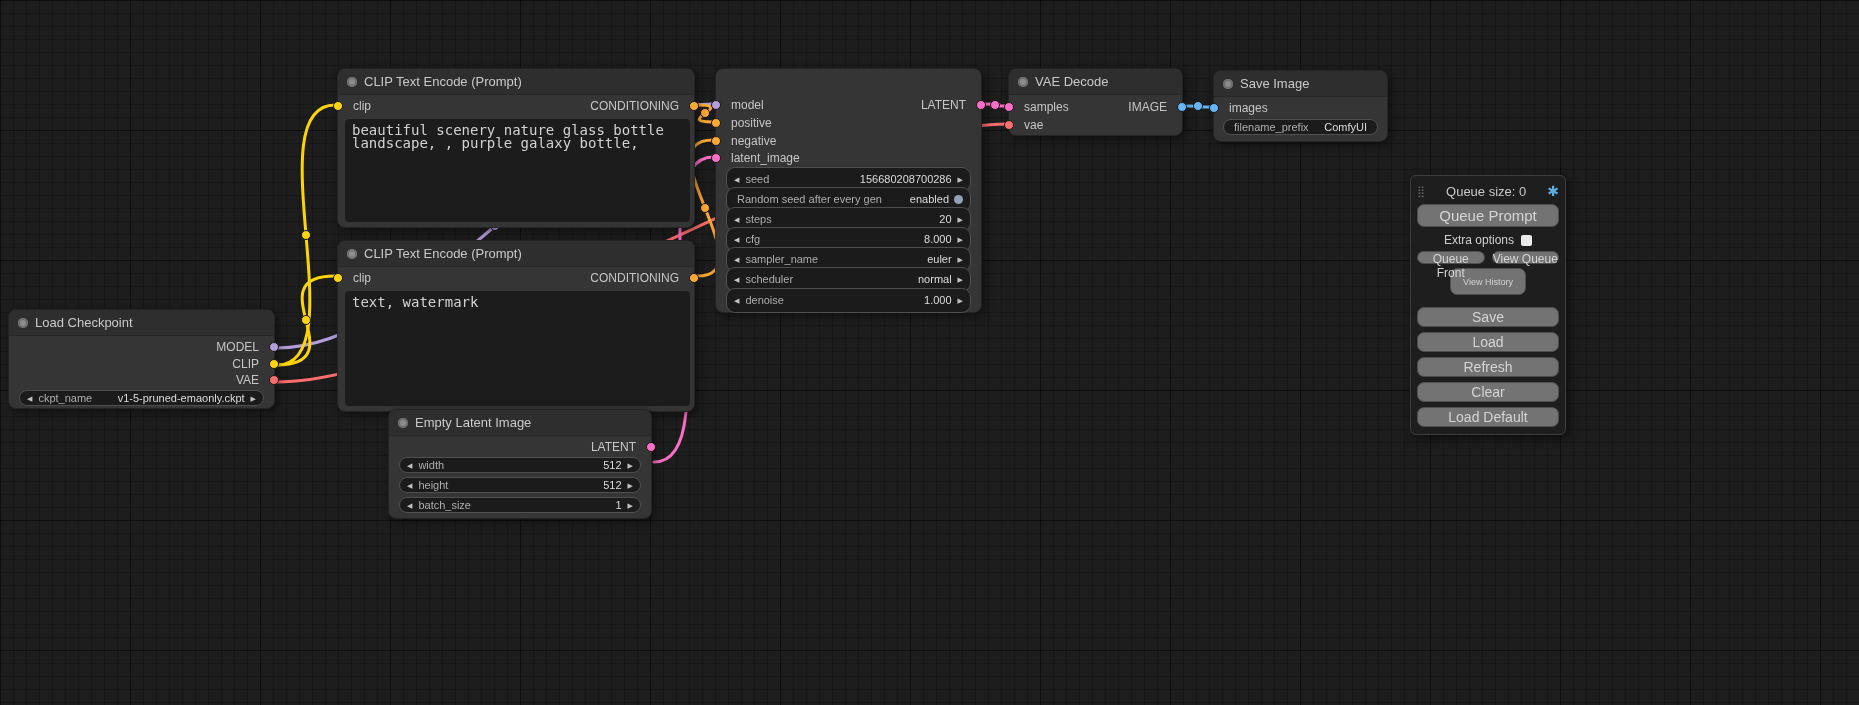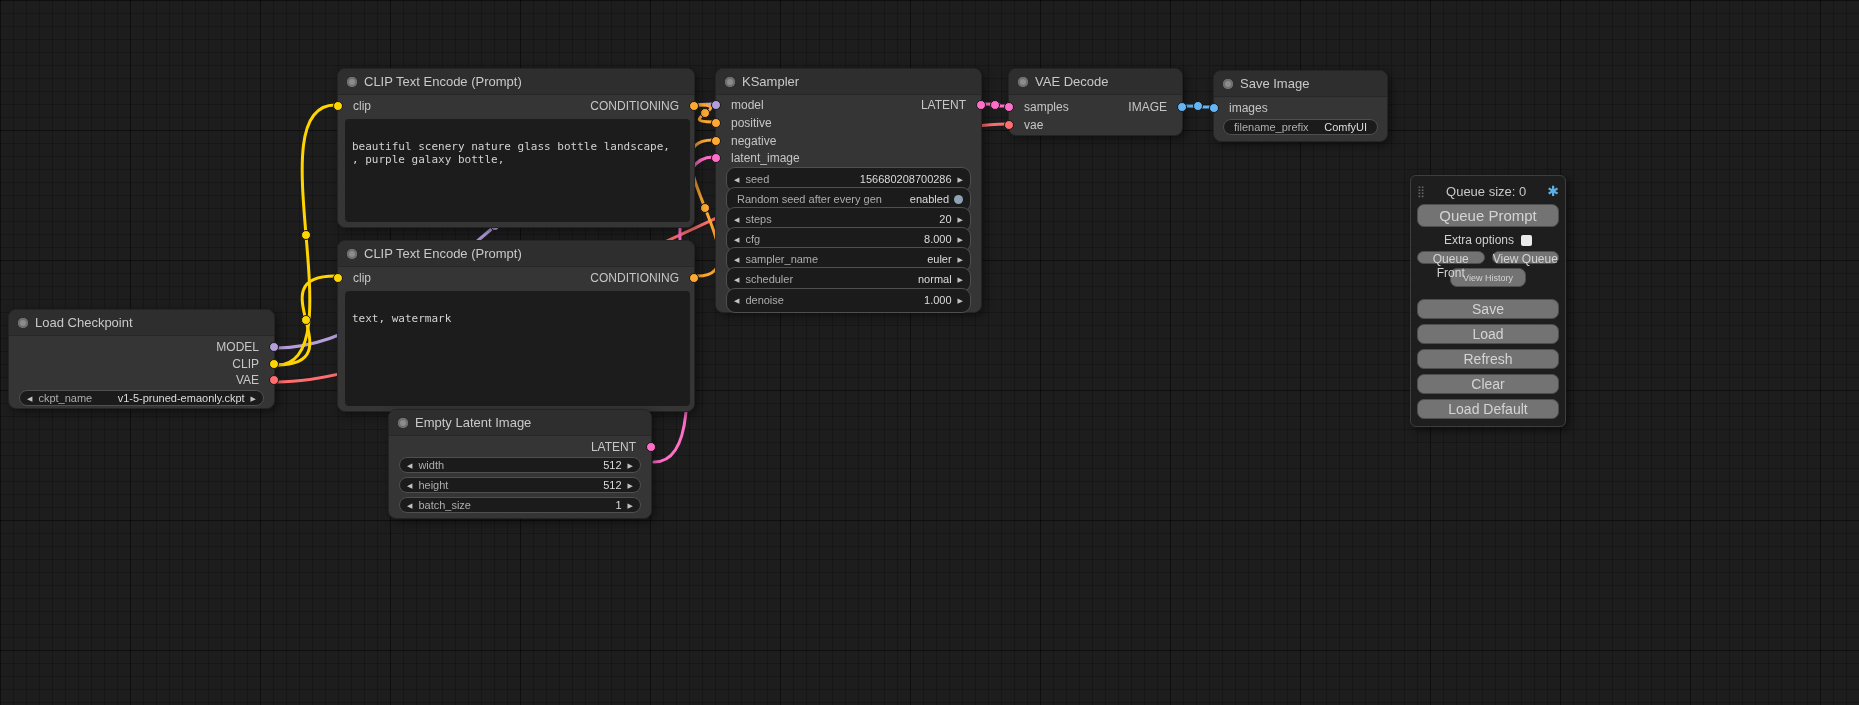--- a/index.html
+++ b/index.html
@@ -35,39 +35,39 @@
     border:1px solid #4f4f4f; border-radius:9px; display:flex; align-items:center;
     padding:0 7px; font-size:11px; line-height:13px; }
   .widget .arr { font-size:7px; color:#c2c2c2; line-height:1; }
   .widget .wn { margin-left:6px; color:#adadad; white-space:nowrap; }
   .widget .wv { margin-left:auto; margin-right:6px; color:#dcdcdc; white-space:nowrap; }
   .widget.noarrow .wn { margin-left:3px; }
   .widget.noarrow .wv { margin-right:3px; }
   .toggle-dot { width:9px; height:9px; border-radius:50%; background:#8fa2b6; margin-left:2px; flex:none; }
 
   .prompt-box { position:absolute; left:7px; right:4px; background:#1c1c1c; border-radius:4px;
-    padding:21px 7px; font-family:"DejaVu Sans Mono", monospace; font-size:11px; line-height:13px;
+    padding:5px 7px; font-family:"DejaVu Sans Mono", monospace; font-size:14px; line-height:13px;
     color:#d2d2d2; white-space:pre-wrap; overflow:hidden; }
 
   .menu { position:absolute; left:1410px; top:175px; width:156px; z-index:3;
     background:rgba(30,30,30,0.96); border:1px solid #3e3e3e; border-radius:6px;
     box-shadow:3px 3px 10px rgba(0,0,0,0.55); padding:5px 6px 7px; color:#ccc; }
   .menu-header { display:flex; align-items:center; height:20px; }
   .drag-handle { color:#666; font-size:11px; cursor:grab; }
   .menu-title { flex:1; text-align:center; font-size:13px; color:#c8c8c8; }
   .gear { color:#5dafe3; font-size:14px; line-height:1; cursor:pointer; }
   .btn { display:block; width:100%; background:#737373; border:1px solid #4e4e4e; border-radius:7px;
     color:#d4d4d4; text-align:center; font-family:inherit; cursor:pointer; padding:0; }
   .btn-queue { height:23px; font-size:15px; margin-top:3px; }
   .extra-row { display:flex; align-items:center; justify-content:center; margin-top:6px; height:14px;
     font-size:12px; color:#cfcfcf; }
   .checkbox { width:11px; height:11px; background:#eaeaea; border-radius:2px; margin-left:7px; cursor:pointer; }
   .small-row { display:flex; gap:7px; margin-top:4px; }
   .btn-small { flex:1; height:13px; font-size:12px; border-radius:7px; }
-  .btn-history { display:block; width:76px; margin:4px auto 12px; height:19px; font-size:9px; border-radius:7px; }
+  .btn-history { display:block; width:76px; margin:4px auto 12px; height:27px; font-size:9px; border-radius:7px; }
   .btn-big { height:20px; font-size:14px; margin-top:5px; }
   .btn-big.first { margin-top:10px; }
 </style>
 </head>
 <body>
 
 <div class="canvas">
 
   <svg class="wires" width="1859" height="705">
     <path d="M 277 348 C 427 348 563 104 713 104" stroke="#B39DDB"></path>
@@ -154,24 +154,20 @@
     </div>
     <div class="widget" style="top:87px;height:16px">
       <span class="arr">◀</span>
       <span class="wn">batch_size</span>
       <span class="wv">1</span>
       <span class="arr">▶</span>
     </div>
   </div>
 
   <div class="node" style="left:715px;top:68px;width:267px;height:245px">
-    <div class="node-title">
-      <span class="title-dot"></span>
-      <span class="title-text">KSampler</span>
-    </div>
     <span class="dot c-model" style="left:-5px;top:31px"></span>
     <span class="slot in" style="top:29px">model</span>
     <span class="dot c-cond" style="left:-5px;top:49px"></span>
     <span class="slot in" style="top:47px">positive</span>
     <span class="dot c-cond" style="left:-5px;top:67px"></span>
     <span class="slot in" style="top:65px">negative</span>
     <span class="dot c-latent" style="left:-5px;top:84px"></span>
     <span class="slot in" style="top:82px">latent_image</span>
     <span class="slot out" style="top:29px">LATENT</span>
     <span class="dot c-latent" style="right:-5px;top:31px"></span>

